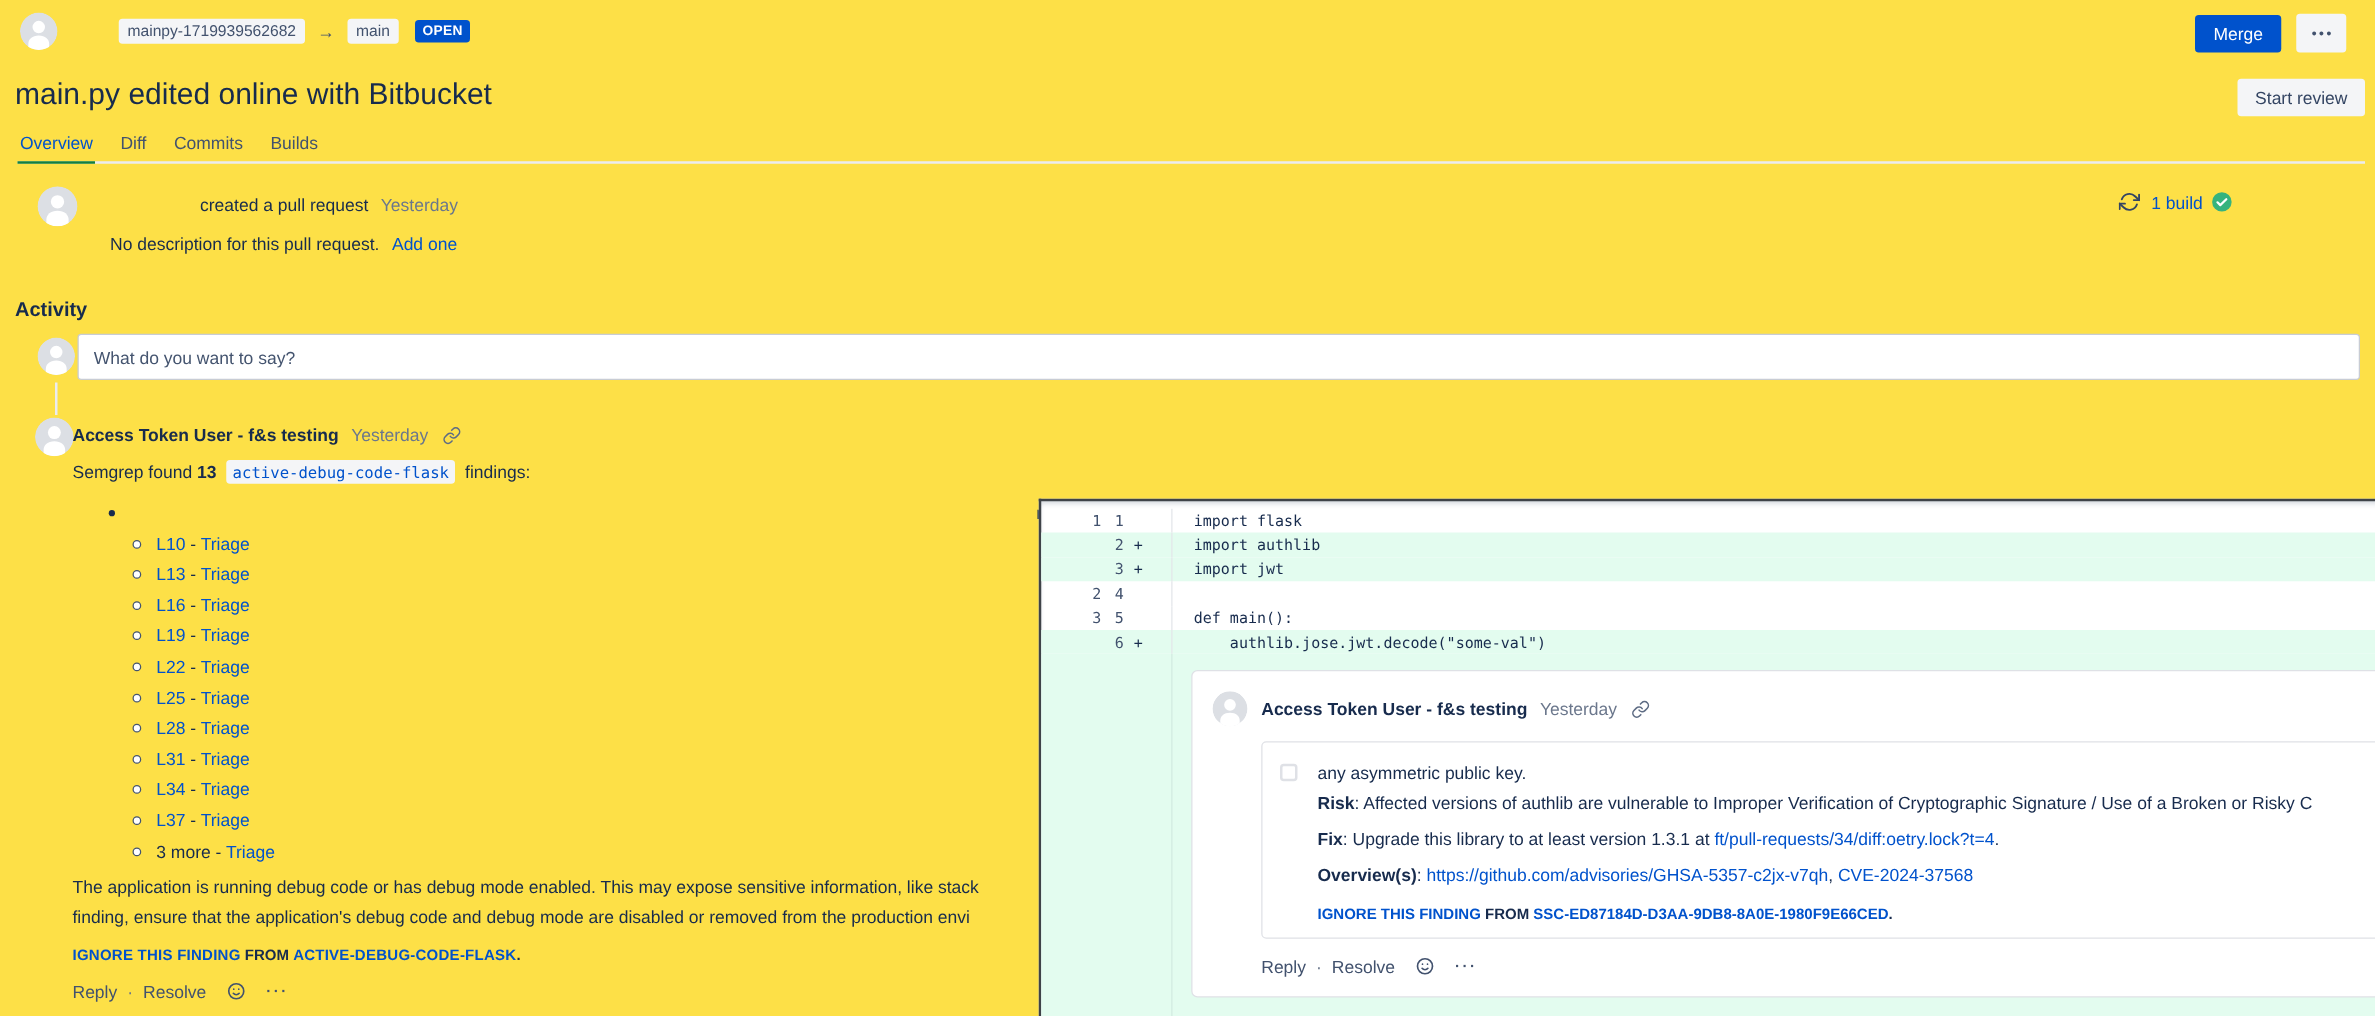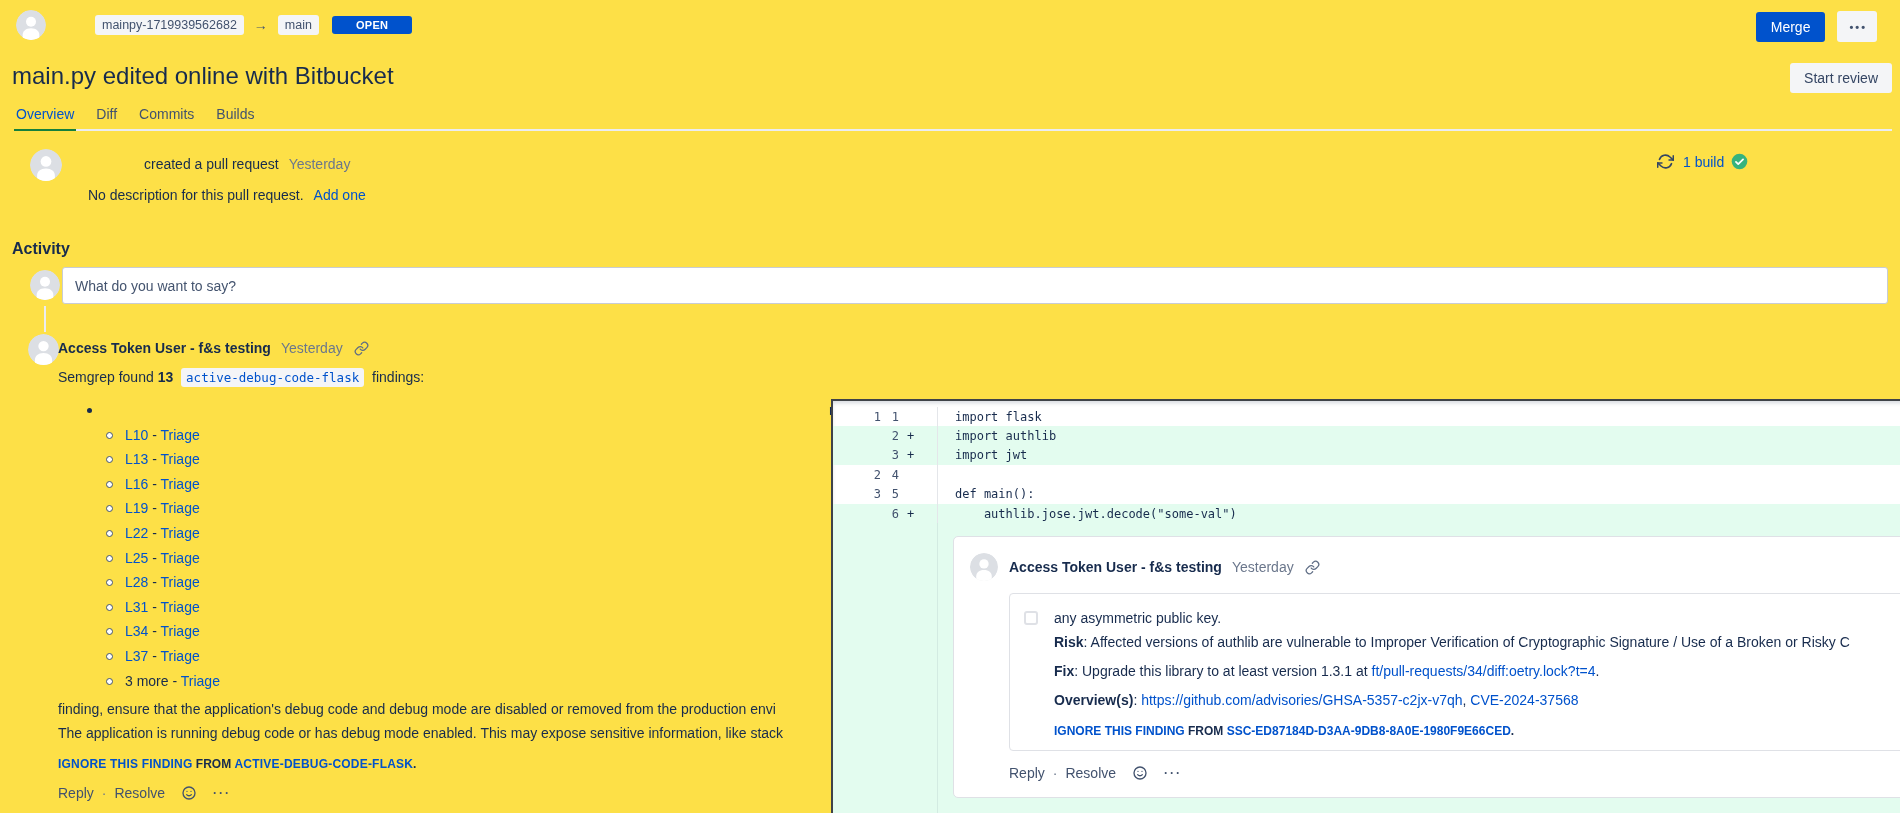--- a/index.html
+++ b/index.html
@@ -7,43 +7,43 @@
   body { font-family:"Liberation Sans", sans-serif; color:#172B4D; }
   .page { position:relative; width:1900px; height:813px; overflow:hidden; background:#fde047; }
 
   .avatar { border-radius:50%; display:block; }
 
   
   .topbar-avatar { position:absolute; left:16px; top:10px; width:30px; height:30px; }
   .branch-row { position:absolute; left:95px; top:15px; display:flex; align-items:center; }
   .chip { background:#F4F5F7; color:#42526E; font-size:12.5px; padding:3px 7px; border-radius:3px; }
   .arrow { color:#42526E; font-size:14px; margin:0 10px; }
-  .badge-open { background:#0052CC; color:#fff; font-size:11px; font-weight:bold; letter-spacing:.3px; padding:3px 24px; border-radius:3px; margin-left:13px; }
+  .badge-open { background:#0052CC; color:#fff; font-size:11px; font-weight:bold; letter-spacing:.3px; padding:3px 6px; border-radius:3px; margin-left:13px; }
   .top-actions { position:absolute; right:23px; top:11px; display:flex; align-items:flex-end; }
   .btn { border:none; border-radius:3px; font-family:"Liberation Sans",sans-serif; font-size:14px; cursor:pointer; }
   .btn-primary { background:#0052CC; color:#fff; font-weight:500; padding:7px 15px; }
   .btn-subtle { background:#F4F5F7; color:#42526E; padding:7px 12px; }
   .btn-more { font-weight:bold; letter-spacing:2px; font-size:11px; padding:10px 10px 9px 12px; }
 
   .page-title { position:absolute; left:12px; top:62px; font-size:24px; font-weight:500; color:#172B4D; }
   .start-review { position:absolute; right:8px; top:63px; background:#F4F5F7; color:#344563; font-size:14px; padding:7px 14px; border-radius:3px; border:none; }
 
   
   .tabs { position:absolute; left:14px; right:8px; top:102px; height:29px; border-bottom:2px solid #EBECF0; display:flex; }
   .tab { font-size:14px; color:#42526E; margin-right:18px; padding:4px 2px 8px 2px; cursor:pointer; }
   .tab.active { color:#0052CC; border-bottom:2px solid #15803d; margin-bottom:-2px; }
 
   
   .summary-avatar { position:absolute; left:30px; top:149px; width:32px; height:32px; }
-  .created-row { position:absolute; left:144px; top:156px; font-size:14px;text-align:right; }
+  .created-row { position:absolute; left:160px; top:156px; font-size:14px;text-align:right; }
   .created-row .time { color:#6B778C; margin-left:10px; }
   .nodesc-row { position:absolute; left:60px; top:187px; font-size:14px;margin-left:28px; }
   .link { color:#0052CC; text-decoration:none; cursor:pointer; }
   .nodesc-row .link { margin-left:10px; }
-  .build-status { position:absolute; left:1657px; top:153px; display:flex; align-items:center; font-size:14px;text-align:center; }
+  .build-status { position:absolute; left:1695px; top:153px; display:flex; align-items:center; font-size:14px;text-align:center; }
   .build-status .lbl { color:#0052CC; margin:0 7px 0 9px; }
 
   .activity-heading { position:absolute; left:12px; top:240px; font-size:16px; font-weight:600; }
 
   .input-avatar { position:absolute; left:30px; top:270px; width:30px; height:30px; }
   .say-input { position:absolute; left:62px; top:267px; width:1826px; height:37px; border:1px solid #C8CCD4; border-radius:3px; font-family:"Liberation Sans",sans-serif; font-size:14px; padding:0 12px; color:#172B4D; }
   .say-input::placeholder { color:#44546F; opacity:1; }
   .timeline { position:absolute; left:44px; top:306px; width:2px; height:26px; background:#EBECF0; }
 
   
@@ -189,22 +189,22 @@
       <li class="finding"><a class="lnk link">L19</a><span class="sep"> - </span><a class="link">Triage</a></li>
       <li class="finding"><a class="lnk link">L22</a><span class="sep"> - </span><a class="link">Triage</a></li>
       <li class="finding"><a class="lnk link">L25</a><span class="sep"> - </span><a class="link">Triage</a></li>
       <li class="finding"><a class="lnk link">L28</a><span class="sep"> - </span><a class="link">Triage</a></li>
       <li class="finding"><a class="lnk link">L31</a><span class="sep"> - </span><a class="link">Triage</a></li>
       <li class="finding"><a class="lnk link">L34</a><span class="sep"> - </span><a class="link">Triage</a></li>
       <li class="finding"><a class="lnk link">L37</a><span class="sep"> - </span><a class="link">Triage</a></li>
       <li class="finding"><span class="plain">3 more</span><span class="sep"> - </span><a class="link">Triage</a></li>
     </ul>
     <div class="desc">
+      <div>The application is running debug code or has debug mode enabled. This may expose sensitive information, like stack</div>
       <div>finding, ensure that the application's debug code and debug mode are disabled or removed from the production envi</div>
-      <div>The application is running debug code or has debug mode enabled. This may expose sensitive information, like stack</div>
     </div>
     <div class="ignore-row">
       <a class="link">IGNORE THIS FINDING</a>
       <span>FROM</span>
       <a class="link">ACTIVE-DEBUG-CODE-FLASK</a><span>.</span>
     </div>
     <div class="reply-row">
       <span>Reply</span>
       <span class="dot">·</span>
       <span>Resolve</span>

